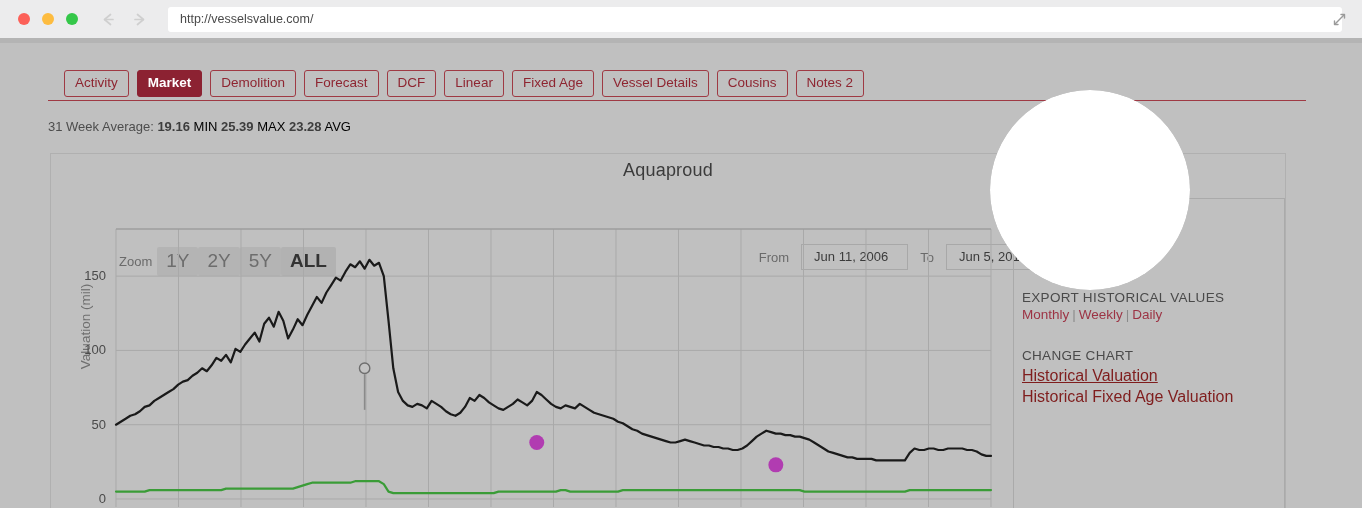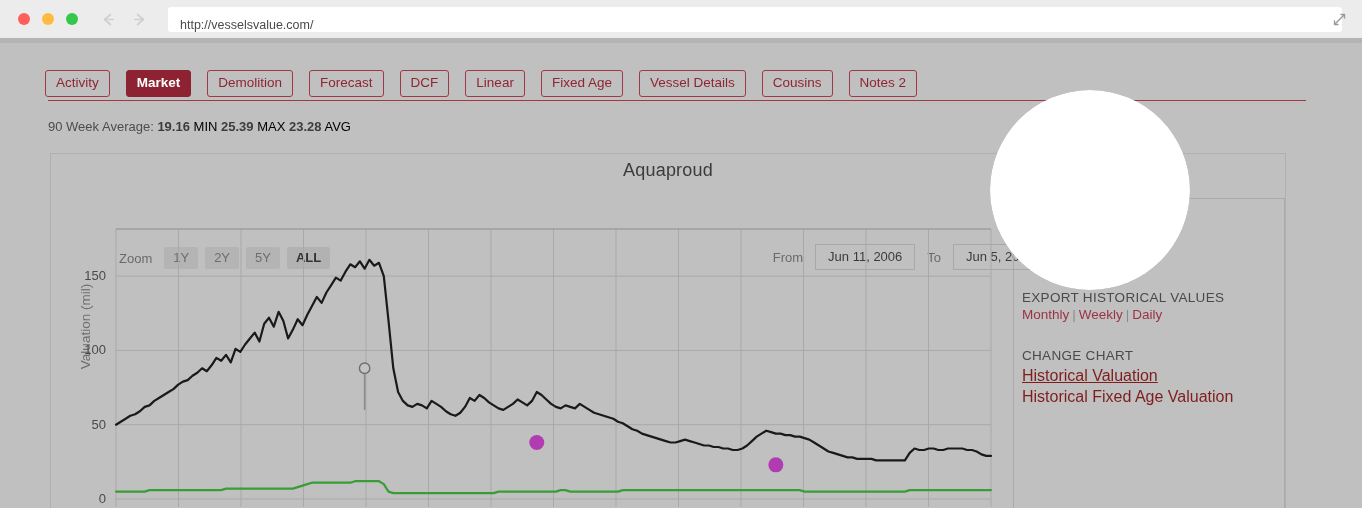--- a/index.html
+++ b/index.html
@@ -25,21 +25,21 @@
   .nav-arrows { display: flex; align-items: center; gap: 14px; margin-left: 22px; }
   .arrow-btn {
     width: 17px; height: 17px; position: relative; cursor: default;
   }
   .arrow-btn svg { display: block; }
   .url-bar {
     margin-left: 20px;
     width: 1174px; height: 25px;
     background: #ffffff;
     border-radius: 3px;
-    display: flex; align-items: flex-end;
+    display: flex; align-items: center;
     padding: 0 12px;
     font-size: 12.5px;
     color: #4a4a4a;
   }
   .chrome-divider {
     position: absolute; left: 0; top: 38px; width: 1362px; height: 5px;
     background: #b4b4b4;
   }
   .expand-icon {
     position: absolute; right: 14px; top: 11px;
@@ -48,22 +48,22 @@
 
   
   .page {
     position: absolute; left: 0; top: 43px;
     width: 1362px; height: 465px;
     background: #c0c0c0;
   }
 
   
   .tabs-row {
-    position: absolute; left: 45px; top: 27px;
-    display: flex; align-items: flex-end; gap: 16px;
+    position: absolute; left: 64px; top: 27px;
+    display: flex; align-items: flex-end; gap: 8px;
   }
   .tab {
     border: 1px solid #9f3a44;
     border-radius: 3px;
     padding: 4px 10px 5px 10px;
     font-size: 13.5px;
     color: #8e2531;
     background: transparent;
     line-height: 1.2;
     white-space: nowrap;
@@ -111,43 +111,43 @@
     position: absolute; right: 253px; top: 18px;
     width: 24px; height: 18px;
     display: flex; flex-direction: column; justify-content: space-between;
     cursor: pointer;
   }
   .hamburger span { display: block; height: 3px; background: #3b3b3b; border-radius: 1px; }
 
   
   .zoom-row {
     position: absolute; left: 68px; top: 93px;
-    display: flex; align-items: center; gap: 7px;
+    display: flex; align-items: center; 
     font-size: 13px;
   }
   .zoom-label { color: #6a6a6a; margin-right: 5px; }
   .zoom-btn {
     background: #b4b4b4;
     color: #6d6d6d;
     padding: 3px 9px 4px 9px;
     border-radius: 2px;
-    font-size: 13px;
+    font-size: 19px;
     cursor: pointer;
   }
   .zoom-btn.active { color: #333333; font-weight: bold; background: #b2b2b2; }
 
   
   .range-row {
     position: absolute; right: 238px; top: 90px;
     display: flex; align-items: center; gap: 12px;
     font-size: 13px; color: #6a6a6a;
   }
   .date-box {
     border: 1px solid #a8a8a8;
-    padding: 4px 12px 5px 12px;
+    padding: 4px 19px 5px 12px;
     color: #3b3b3b;
     background: transparent;
     white-space: nowrap;
     cursor: text;
   }
 
   
   .plot-wrap {
     position: absolute; left: 0; top: 0; width: 1236px; height: 360px;
     overflow: hidden;
@@ -241,21 +241,21 @@
     <div class="tab">DCF</div>
     <div class="tab">Linear</div>
     <div class="tab">Fixed Age</div>
     <div class="tab">Vessel Details</div>
     <div class="tab">Cousins</div>
     <div class="tab">Notes 2</div>
   </div>
   <div class="tabs-underline"></div>
 
   <div class="stats-line">
-    <span class="lbl">90 Week Average:</span>
+    <span class="lbl">31 Week Average:</span>
     <span class="num">19.16</span>
     <span class="tag">MIN</span>
     <span class="num">25.39</span>
     <span class="tag">MAX</span>
     <span class="num">23.28</span>
     <span class="tag">AVG</span>
   </div>
 
   <div class="chart-panel">
 

